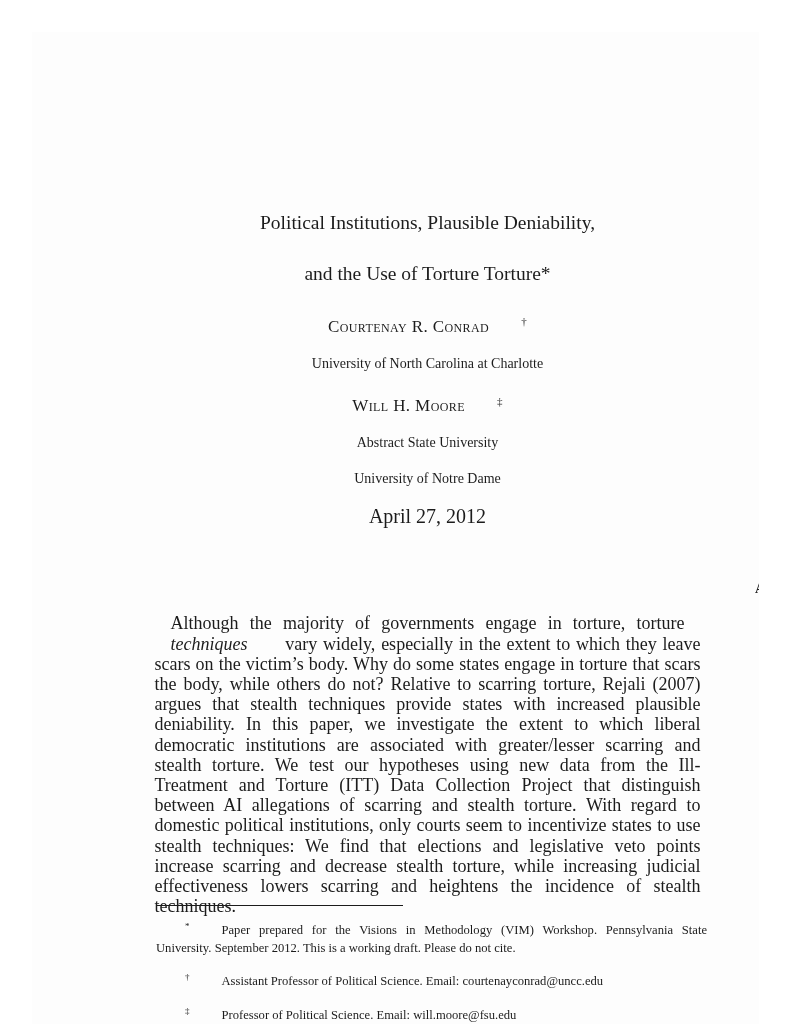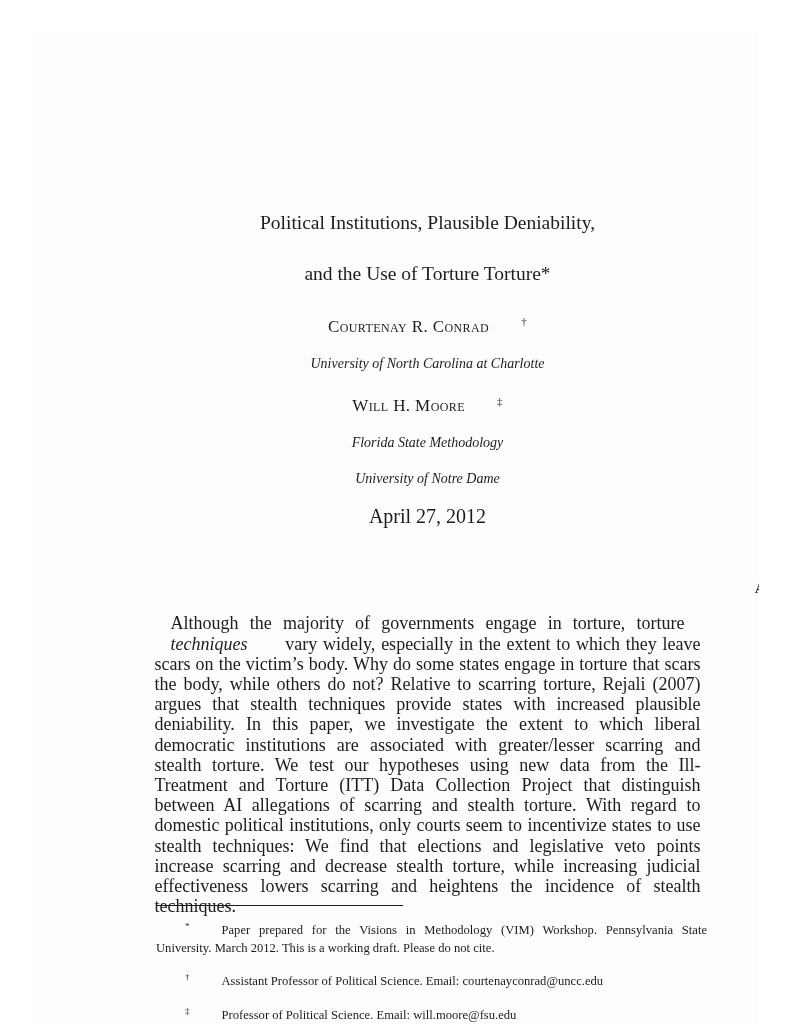--- a/index.html
+++ b/index.html
@@ -23,21 +23,21 @@
   .author-block { text-align: center; }
   .author-block-1 { margin-top: 19px; }
   .author-block-2 { margin-top: 15px; }
   .author-name {
     font-variant: small-caps;
     font-size: 17px;
     letter-spacing: 0.4px;
     line-height: 22px;
   }
   .author-name sup { font-size: 11px; font-variant: normal; }
-  .affiliation { font-size: 14px; line-height: 20px; font-style: italic; }
+  .affiliation { font-size: 14px; line-height: 20px; }
   .date-line {
     margin-top: 15px;
     text-align: center;
     font-size: 20px;
   }
   .abstract-heading {
     margin-top: 53px;
     text-align: right;
     font-weight: bold;
     font-size: 14px;
@@ -80,30 +80,30 @@
     <div>and the Use of Torture Torture*</div>
   </div>
 
   <div class="author-block author-block-1">
     <div class="author-name"><span>Courtenay R. Conrad</span><sup>†</sup></div>
     <div class="affiliation">University of North Carolina at Charlotte</div>
   </div>
 
   <div class="author-block author-block-2">
     <div class="author-name"><span>Will H. Moore</span><sup>‡</sup></div>
-    <div class="affiliation">Florida State Methodology</div>
+    <div class="affiliation">Abstract State University</div>
     <div class="affiliation">University of Notre Dame</div>
   </div>
 
   <div class="date-line">April 27, 2012</div>
 
   <div class="abstract-heading">Abstract</div>
 
   <p class="abstract-text"><span>Although the majority of governments engage in torture, torture </span><span class="ital">techniques</span><span> vary widely, especially in the extent to which they leave scars on the victim’s body. Why do some states engage in torture that scars the body, while others do not? Relative to scarring torture, Rejali (2007) argues that stealth techniques provide states with increased plausible deniability. In this paper, we investigate the extent to which liberal democratic institutions are associated with greater/lesser scarring and stealth torture. We test our hypotheses using new data from the Ill-Treatment and Torture (ITT) Data Collection Project that distinguish between AI allegations of scarring and stealth torture. With regard to domestic political institutions, only courts seem to incentivize states to use stealth techniques: We find that elections and legislative veto points increase scarring and decrease stealth torture, while increasing judicial effectiveness lowers scarring and heightens the incidence of stealth techniques.</span></p>
 
   <div class="footnote-block">
     <div class="footnote-rule"></div>
-    <p class="footnote"><sup>*</sup><span>Paper prepared for the Visions in Methodology (VIM) Workshop.  Pennsylvania State University.  March 2012. This is a working draft. Please do not cite.</span></p>
+    <p class="footnote"><sup>*</sup><span>Paper prepared for the Visions in Methodology (VIM) Workshop.  Pennsylvania State University.  September 2012. This is a working draft. Please do not cite.</span></p>
     <p class="footnote"><sup>†</sup><span>Assistant Professor of Political Science. Email: courtenayconrad@uncc.edu</span></p>
     <p class="footnote"><sup>‡</sup><span>Professor of Political Science. Email: will.moore@fsu.edu</span></p>
   </div>
 
 </div>
 
 </body></html>

